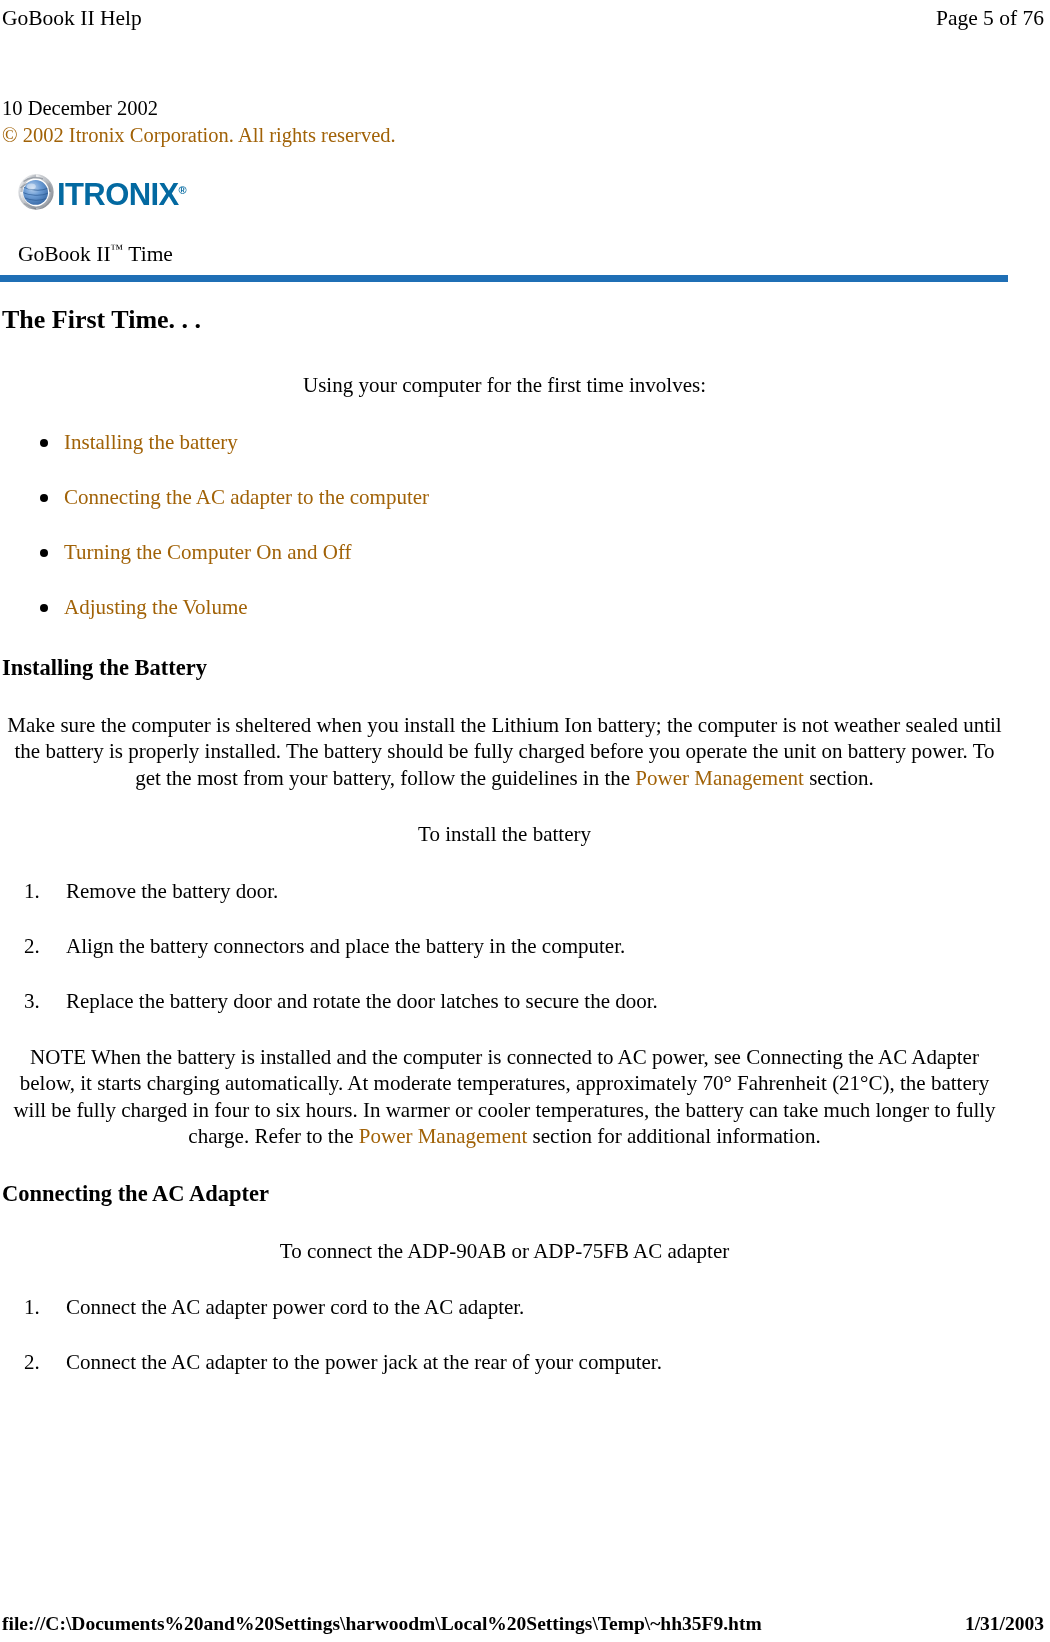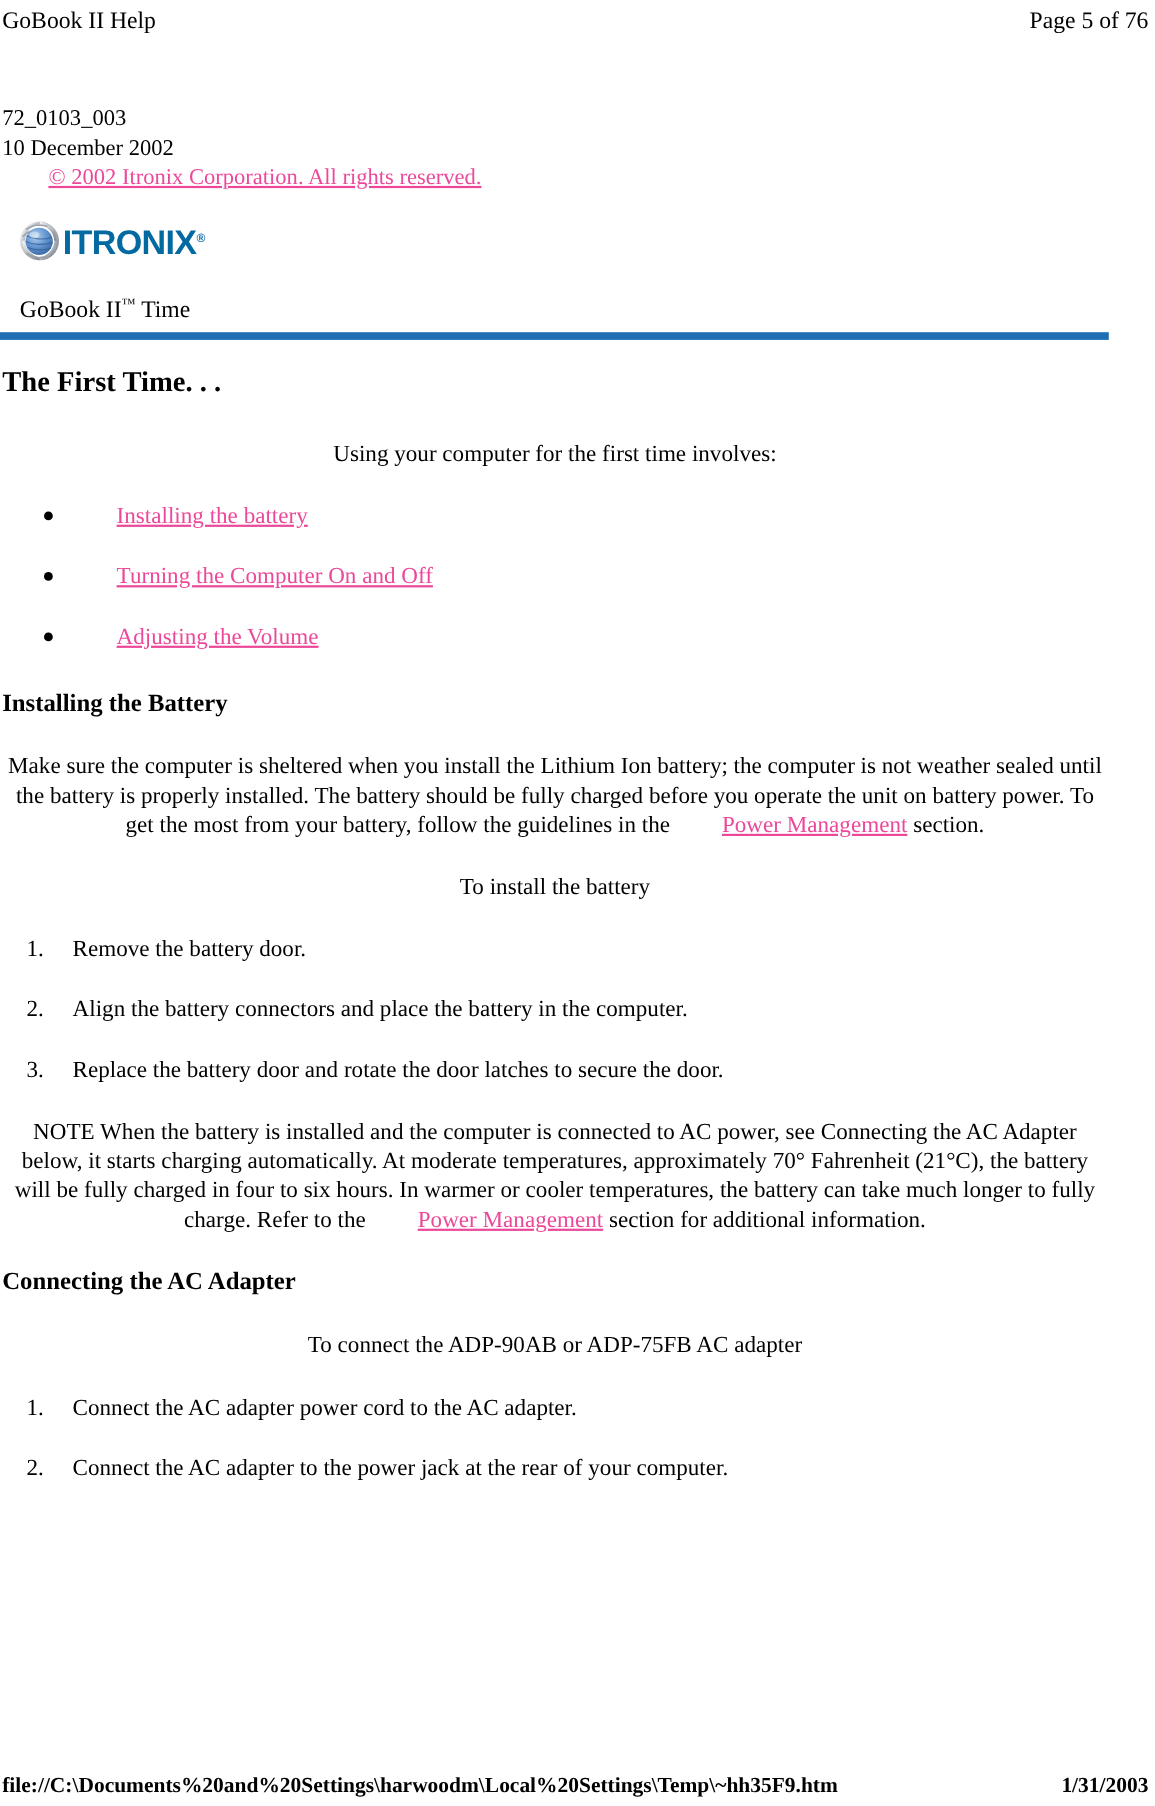--- a/index.html
+++ b/index.html
@@ -43,24 +43,22 @@
   }
 
   .docinfo {
     font-size: 20.5px;
     line-height: 26.5px;
     margin: 0 0 6px 0;
   }
   .docinfo div { white-space: nowrap; }
 
   a.link {
-    color: #ec4899;
-    text-decoration: underline;
+    color: #a16207;
     cursor: pointer;
-    margin-left: 42px;
   }
 
   
   .logo-block {
     margin-top: 22px;
     margin-left: 14px;
   }
   .logo-row {
     display: flex;
     align-items: center;
@@ -201,21 +199,20 @@
 <body>
 
 <div class="print-header">
   <div class="ph-left">GoBook II Help</div>
   <div class="ph-right">Page 5 of 76</div>
 </div>
 
 <div class="page">
 
   <div class="docinfo">
-    <div>72_0103_003</div>
     <div>10 December 2002</div>
     <div><a class="link">© 2002 Itronix Corporation.  All rights reserved.</a></div>
   </div>
 
   <div class="logo-block">
     <div class="logo-row">
       <span class="logo-globe">
         <svg viewBox="0 0 40 40" width="40" height="40" xmlns="http://www.w3.org/2000/svg">
           <defs>
             <radialGradient id="gball" cx="38%" cy="32%" r="72%">
@@ -273,20 +270,24 @@
 
     <div class="sp-30"></div>
 
     <ul class="bullets">
       <li>
         <span class="dot"></span>
         <a class="link">Installing the battery</a>
       </li>
       <li>
         <span class="dot"></span>
+        <a class="link">Connecting the AC adapter to the computer</a>
+      </li>
+      <li>
+        <span class="dot"></span>
         <a class="link">Turning the Computer On and Off</a>
       </li>
       <li>
         <span class="dot"></span>
         <a class="link">Adjusting the Volume</a>
       </li>
     </ul>
 
     <div class="sp-34"></div>
 

